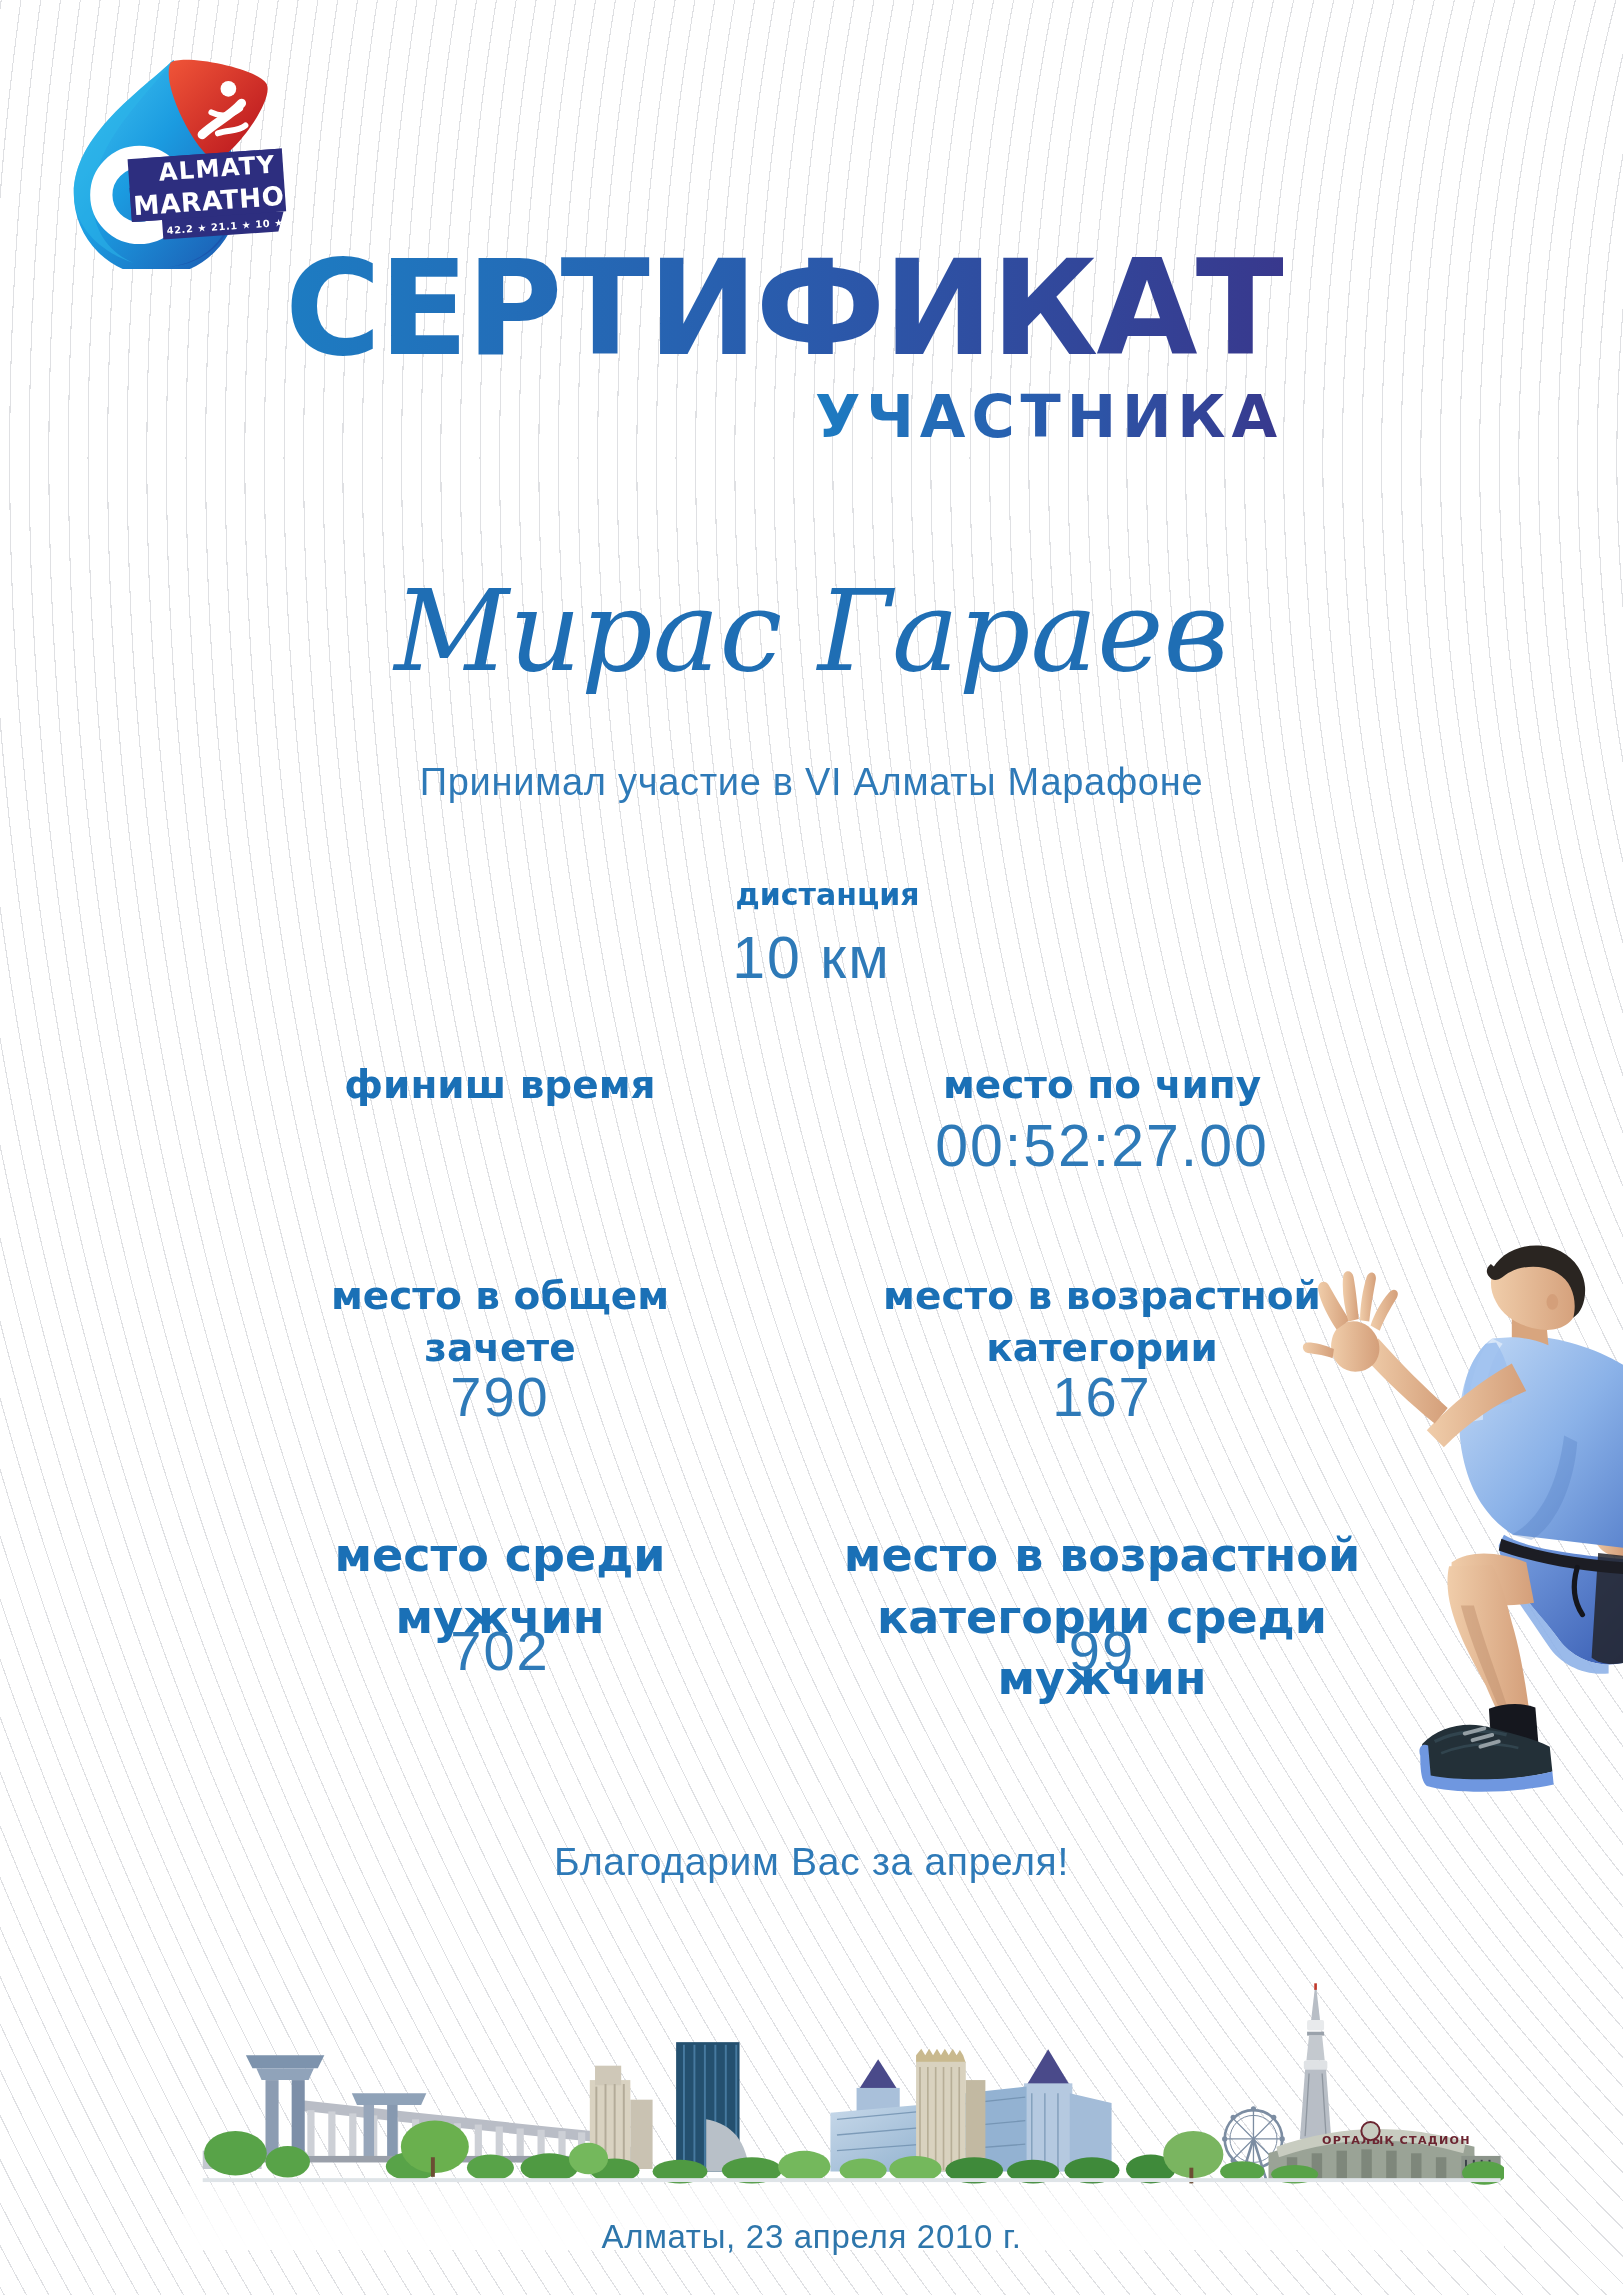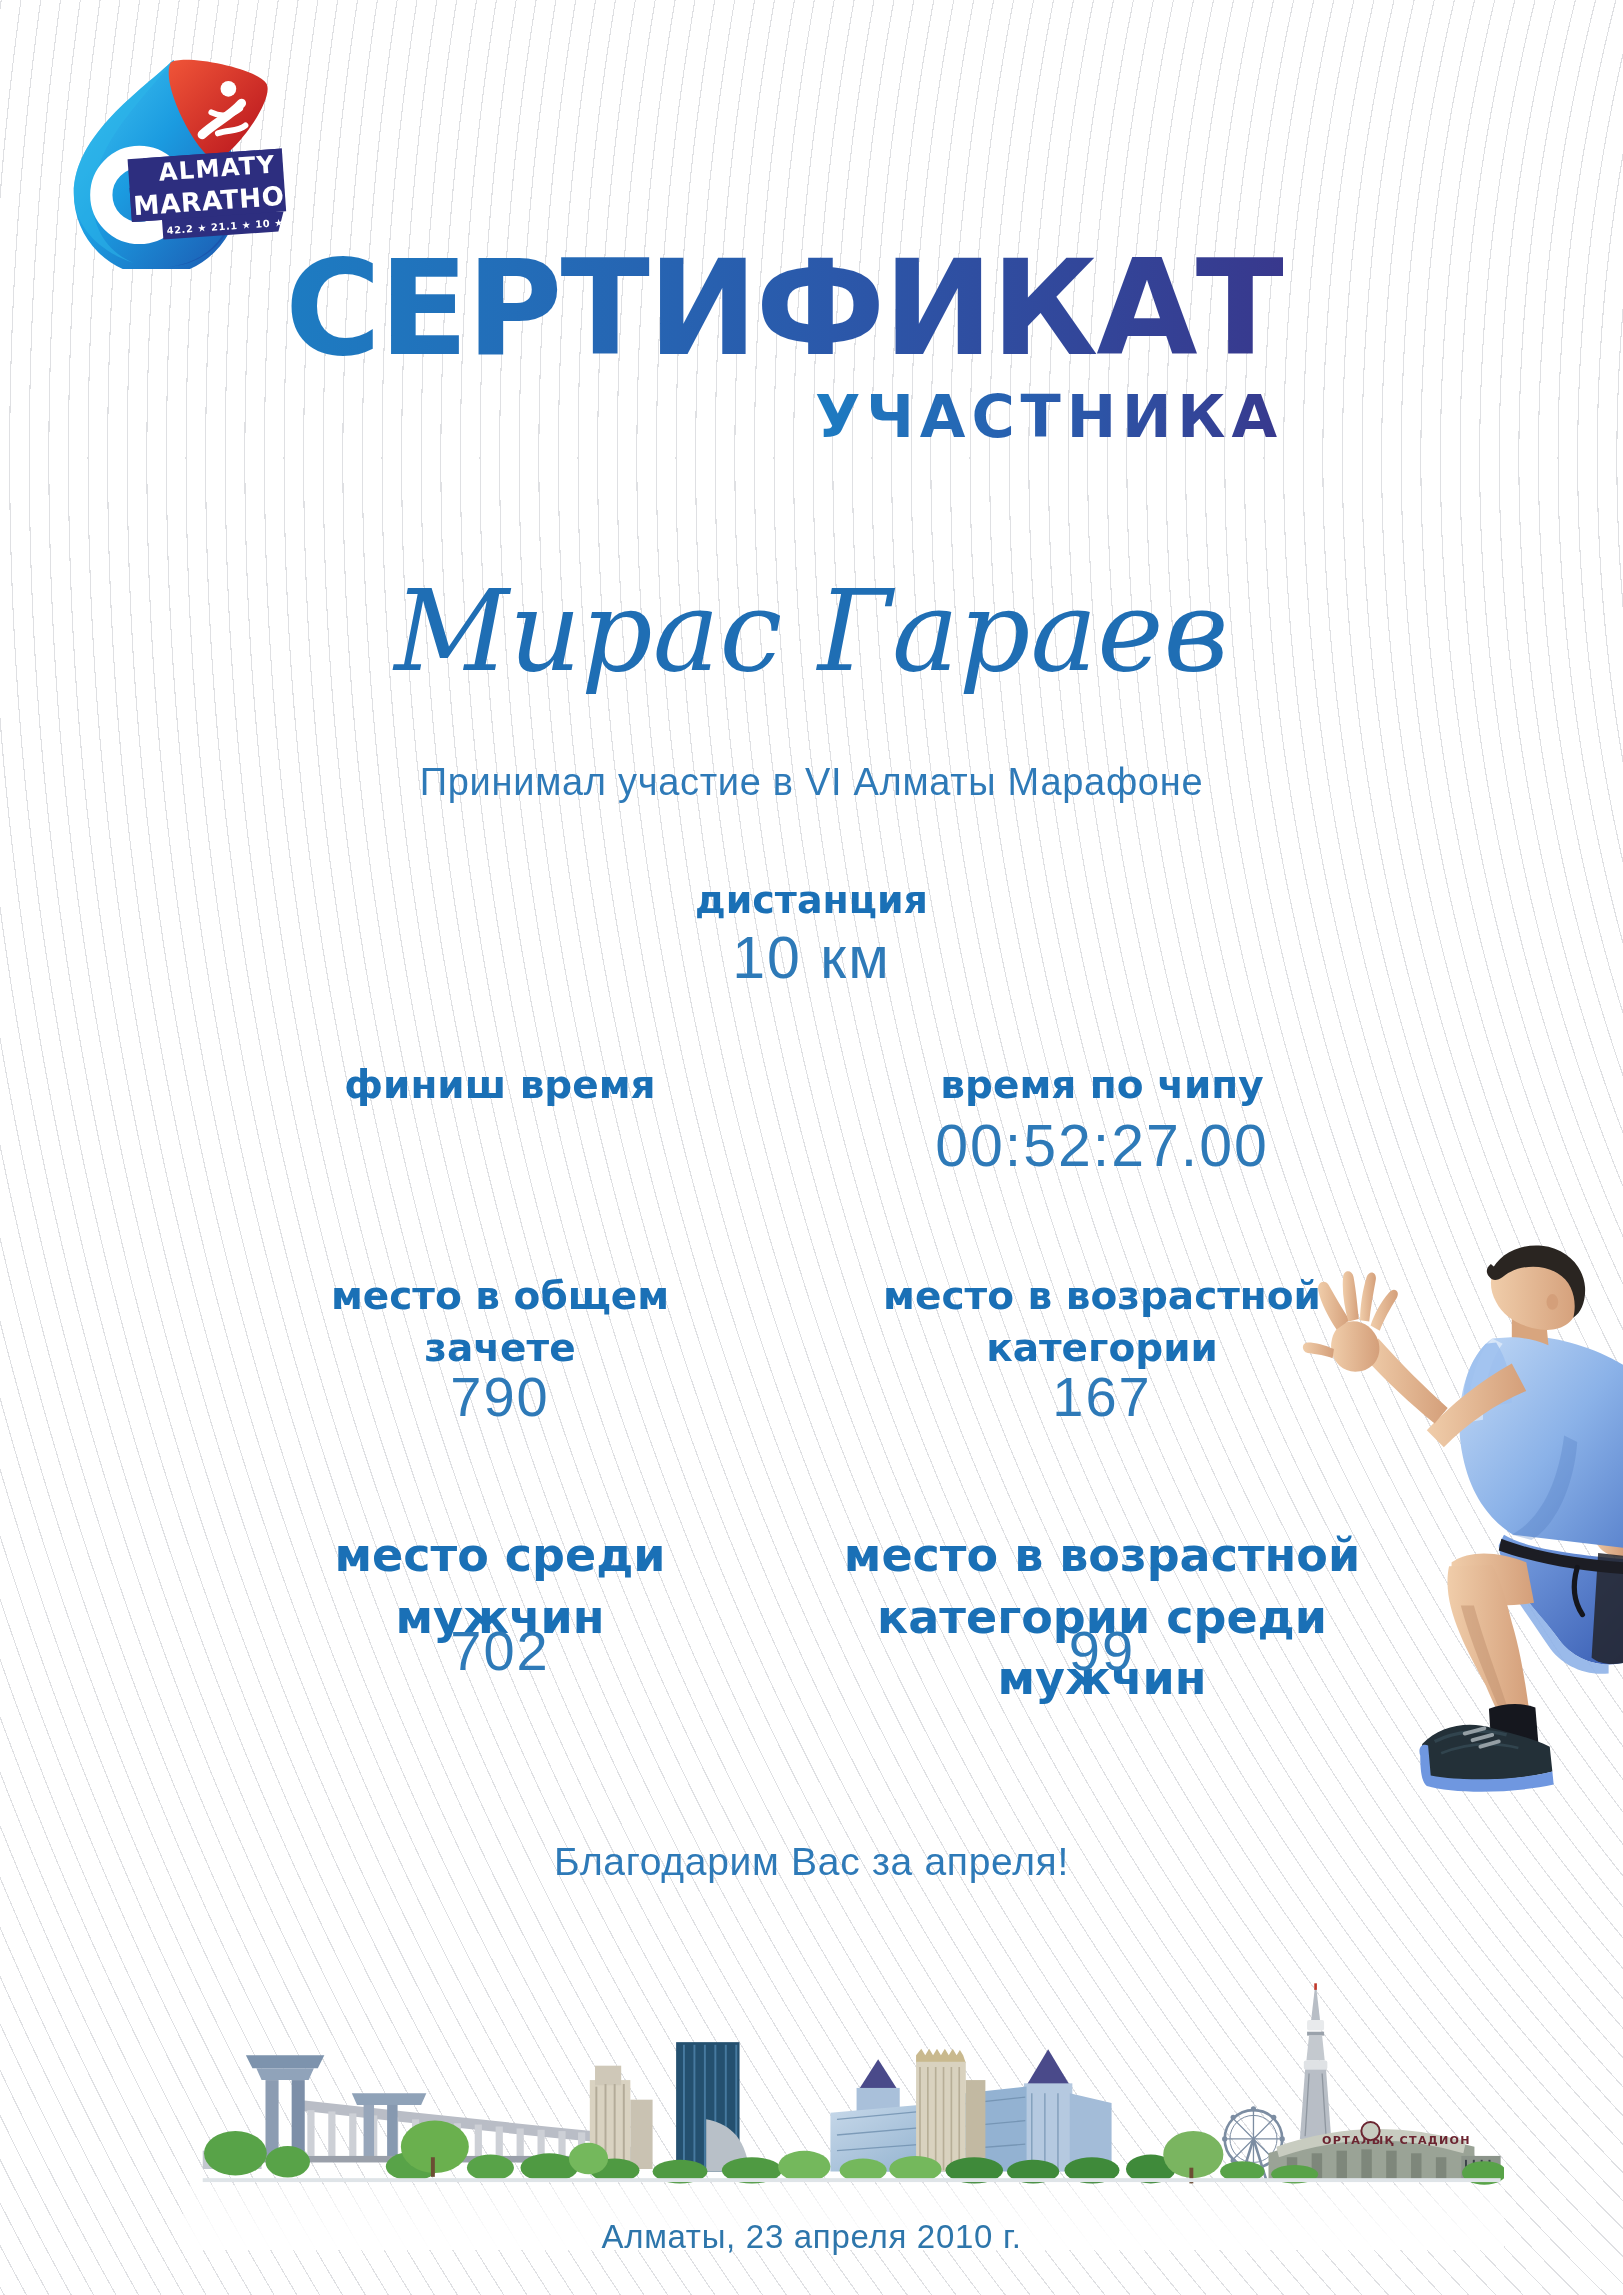--- a/index.html
+++ b/index.html
@@ -20,21 +20,21 @@
     -webkit-background-clip:text;background-clip:text;
     color:#2b58aa;-webkit-text-fill-color:transparent;
     line-height:1;white-space:nowrap;
   }
   .title-main{top:243px;right:340px;font-family:"DejaVu Sans",sans-serif;font-weight:bold;font-size:131px;letter-spacing:-2px;}
   .title-sub{top:387px;right:340px;font-family:"DejaVu Sans",sans-serif;font-weight:bold;font-size:59px;letter-spacing:5.9px;}
   .name{top:570px;font-family:"DejaVu Serif",serif;font-style:italic;font-size:112px;color:#1f6eb4;white-space:nowrap;line-height:1.1;}
   .event-line{top:761px;font-size:38px;color:#2e7ab8;letter-spacing:0.7px;white-space:nowrap;}
   .lbl{font-family:"DejaVu Sans",sans-serif;font-weight:bold;color:#1a70b6;text-align:center;line-height:1.34;white-space:pre-line;}
   .val{font-family:"Liberation Sans",sans-serif;color:#2e7ab8;letter-spacing:2px;white-space:nowrap;line-height:1;}
-  .dist-lbl{top:875px;font-size:38px;}
+  .dist-lbl{top:875px;font-size:30px;margin-left:16px;}
   .dist-val{top:929px;font-size:59px;}
   .r1-lbl{top:1059px;font-size:39px;}
   .r1-val{top:1117px;font-size:59px;}
   .r2-lbl{top:1270px;font-size:39px;}
   .r2-val{top:1369px;font-size:56px;}
   .r3-lbl{top:1525px;font-size:46px;}
   .r3-val{top:1623px;font-size:56px;}
   .col-left{left:500px;}
   .col-right{left:1102px;}
   .thanks{top:1840px;font-size:39px;color:#2e7ab8;letter-spacing:0.7px;white-space:nowrap;}
@@ -97,21 +97,21 @@
   <div class="abs title-main grad-text">СЕРТИФИКАТ</div>
   <div class="abs title-sub grad-text">УЧАСТНИКА</div>
 
   <div class="abs cx name">Мирас Гараев</div>
   <div class="abs cx event-line">Принимал участие в VI Алматы Марафоне</div>
 
   <div class="abs cx lbl dist-lbl">дистанция</div>
   <div class="abs cx val dist-val">10 км</div>
 
   <div class="abs colcx lbl r1-lbl col-left">финиш время</div>
-  <div class="abs colcx lbl r1-lbl col-right">время по чипу</div>
+  <div class="abs colcx lbl r1-lbl col-right">место по чипу</div>
   <div class="abs colcx val r1-val col-right">00:52:27.00</div>
 
   <div class="abs colcx lbl r2-lbl col-left">место в общем
 зачете</div>
   <div class="abs colcx val r2-val col-left">790</div>
   <div class="abs colcx lbl r2-lbl col-right">место в возрастной
 категории</div>
   <div class="abs colcx val r2-val col-right">167</div>
 
   <div class="abs colcx lbl r3-lbl col-left">место среди

